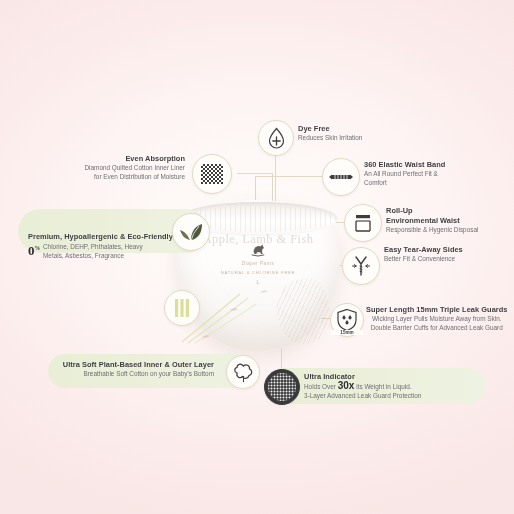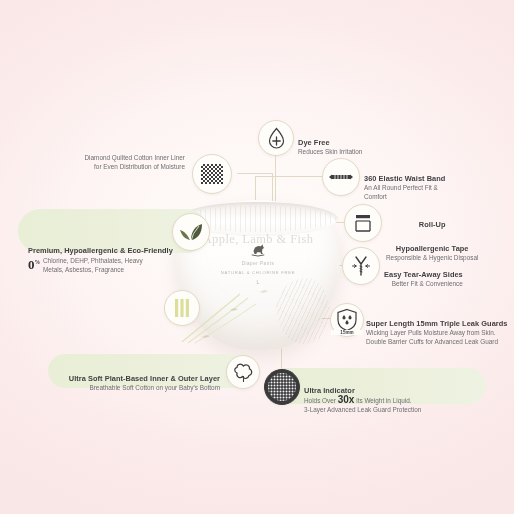--- a/index.html
+++ b/index.html
@@ -68,21 +68,21 @@
     position:absolute;border-radius:50%;
     background:#fffdfa;border:1px solid #e3dac4;
     display:flex;align-items:center;justify-content:center;
     box-shadow:0 1px 3px rgba(170,155,130,.12);
   }
 
   
   .tb{position:absolute;}
   .tb .h{
     font-size:7.4px;font-weight:bold;color:#3f3f42;letter-spacing:.05px;
-    line-height:10px;white-space:nowrap;margin-top:14px;
+    line-height:10px;white-space:nowrap;
   }
   .tb .s{
     font-size:6.4px;color:#6e6e72;line-height:8.6px;white-space:nowrap;
   }
   .tb.right{text-align:right;}
 
   
   .pill{
     position:absolute;border-radius:999px;
     background:linear-gradient(90deg,#e9eed6 0%,#ecf0dc 60%,#eef2e2 100%);
@@ -140,20 +140,21 @@
       <path d="M4 60 Q28 40 62 12" stroke="#d9dfae" stroke-width="1.6" fill="none"></path>
       <path d="M10 61 Q36 42 70 16" stroke="#dde3b8" stroke-width="1.4" fill="none"></path>
       <path d="M17 61 Q44 45 78 22" stroke="#e3e8c6" stroke-width="1.2" fill="none"></path>
       <path d="M24 55 q4 -3 8 -1 q-4 3 -8 1z" fill="#c9c0a8" opacity=".8"></path>
       <path d="M52 28 q4 -3 8 -1 q-4 3 -8 1z" fill="#c9c0a8" opacity=".8"></path>
       <path d="M82 10 q4 -3 8 -1 q-4 3 -8 1z" fill="#cfc7b0" opacity=".7"></path>
     </svg>
   </div>
 
   <div class="tb right" style="left:60px;top:154px;width:125px;">
+    <div class="h">Even Absorption</div>
     <div class="s">Diamond Quilted Cotton Inner Liner</div>
     <div class="s">for Even Distribution of Moisture</div>
   </div>
   <div class="ic" style="left:192px;top:154px;width:38px;height:38px;">
     <svg width="24" height="22" viewBox="0 0 24 22">
       <defs>
           <pattern id="quilt" width="4" height="4" patternUnits="userSpaceOnUse">
         <path d="M0 2 L2 0 L4 2 L2 4 Z" fill="none" stroke="#3d3d40" stroke-width="1"></path>
       </pattern>
         </defs>
@@ -186,49 +187,49 @@
     <div class="s">Comfort</div>
   </div>
 
   <div class="ic" style="left:344px;top:204px;width:36px;height:36px;">
     <svg width="22" height="22" viewBox="0 0 22 22">
       <rect x="4" y="3" width="14" height="3.2" fill="#3d3d40"></rect>
       <path d="M4 9 V19 M18 9 V19 M4 19 H18" stroke="#3d3d40" stroke-width="1.3" fill="none"></path>
       <path d="M4 9 H18" stroke="#3d3d40" stroke-width="1.1"></path>
     </svg>
   </div>
-  <div class="tb" style="left:386px;top:206px;text-align:center;">
+  <div class="tb" style="left:386px;top:206px;">
     <div class="h">Roll-Up</div>
-    <div class="h">Hypoallergenic Tape</div>
+    <div class="h">Environmental Waist</div>
     <div class="s">Responsible &amp; Hygenic Disposal</div>
   </div>
 
   <div class="ic" style="left:342px;top:247px;width:36px;height:36px;">
     <svg width="24" height="24" viewBox="0 0 24 24">
       <path d="M12 10 L7 3 M12 10 L17 3 M12 10 V21" stroke="#3d3d40" stroke-width="1.4" fill="none" stroke-linecap="round"></path>
       <path d="M10.6 12 L13.4 13 M10.6 14.5 L13.4 15.5 M10.6 17 L13.4 18" stroke="#3d3d40" stroke-width="1"></path>
       <path d="M3.5 12 H7 M7 12 L5.4 10.6 M7 12 L5.4 13.4" stroke="#3d3d40" stroke-width="1" fill="none" stroke-linecap="round"></path>
       <path d="M20.5 12 H17 M17 12 L18.6 10.6 M17 12 L18.6 13.4" stroke="#3d3d40" stroke-width="1" fill="none" stroke-linecap="round"></path>
     </svg>
   </div>
-  <div class="tb" style="left:384px;top:256px;text-align:right;">
+  <div class="tb" style="left:384px;top:245px;">
     <div class="h">Easy Tear-Away Sides</div>
     <div class="s">Better Fit &amp; Convenience</div>
   </div>
 
   <div class="ic" style="left:330px;top:303px;width:32px;height:32px;">
     <svg width="22" height="24" viewBox="0 0 22 24">
       <path d="M11 1.5 L20 4.5 V12 C20 17.5 15.5 21 11 22.5 C6.5 21 2 17.5 2 12 V4.5 Z" fill="none" stroke="#3d3d40" stroke-width="1.2"></path>
       <path d="M8 7 q1.6 2 1.6 2.8 a1.6 1.6 0 0 1 -3.2 0 Q6.4 9 8 7z" fill="#3d3d40"></path>
       <path d="M14 7 q1.6 2 1.6 2.8 a1.6 1.6 0 0 1 -3.2 0 Q12.4 9 14 7z" fill="#3d3d40"></path>
       <path d="M11 12 q1.6 2 1.6 2.8 a1.6 1.6 0 0 1 -3.2 0 Q9.4 14 11 12z" fill="#3d3d40"></path>
     </svg>
     <span style="position:absolute;bottom:1px;left:0;right:0;text-align:center;font-size:4.6px;font-weight:bold;color:#3d3d40;background:#fffdfa;">15mm</span>
   </div>
-  <div class="tb" style="left:366px;top:305px;">
+  <div class="tb" style="left:366px;top:305px;text-align:center;">
     <div class="h">Super Length 15mm Triple Leak Guards</div>
     <div class="s">Wicking Layer Pulls Moisture Away from Skin.</div>
     <div class="s">Double Barrier Cuffs for Advanced Leak Guard</div>
   </div>
 
   <div class="pill" style="left:18px;top:209px;width:190px;height:44px;"></div>
   <div class="tb" style="left:28px;top:232px;">
     <div class="h">Premium, Hypoallergenic &amp; Eco-Friendly</div>
     <div style="display:flex;align-items:flex-start;gap:3px;margin-top:1px;">
       <span class="zero">
@@ -250,21 +251,21 @@
 
   <div class="ic" style="left:164px;top:290px;width:34px;height:34px;">
     <svg width="18" height="20" viewBox="0 0 18 20">
       <rect x="2" y="1" width="3.2" height="18" fill="#dcdf9a"></rect>
       <rect x="7.4" y="1" width="3.2" height="18" fill="#dcdf9a"></rect>
       <rect x="12.8" y="1" width="3.2" height="18" fill="#dcdf9a"></rect>
     </svg>
   </div>
 
   <div class="pill" style="left:48px;top:354px;width:210px;height:34px;"></div>
-  <div class="tb right" style="left:58px;top:360px;width:162px;text-align:right;">
+  <div class="tb right" style="left:52px;top:360px;width:162px;text-align:right;">
     <div class="h">Ultra Soft Plant-Based Inner &amp; Outer Layer</div>
     <div class="s">Breathable Soft Cotton on your Baby's Bottom</div>
   </div>
   <div class="ic" style="left:226px;top:355px;width:32px;height:32px;">
     <svg width="21" height="21" viewBox="0 0 21 21">
       <path d="M10.5 4 C8 1 4 2 4 5.5 C1 6 1 10 4 11 C3 15 7 17 9.5 14.5 C11 17.5 15 17 16 13.5 C19.5 12.5 19.5 8 16.5 7 C17 3.5 13 1.5 10.5 4 Z" fill="none" stroke="#3d3d40" stroke-width="1.2"></path>
       <path d="M10.5 14 V20" stroke="#3d3d40" stroke-width="1.1"></path>
     </svg>
   </div>
 

